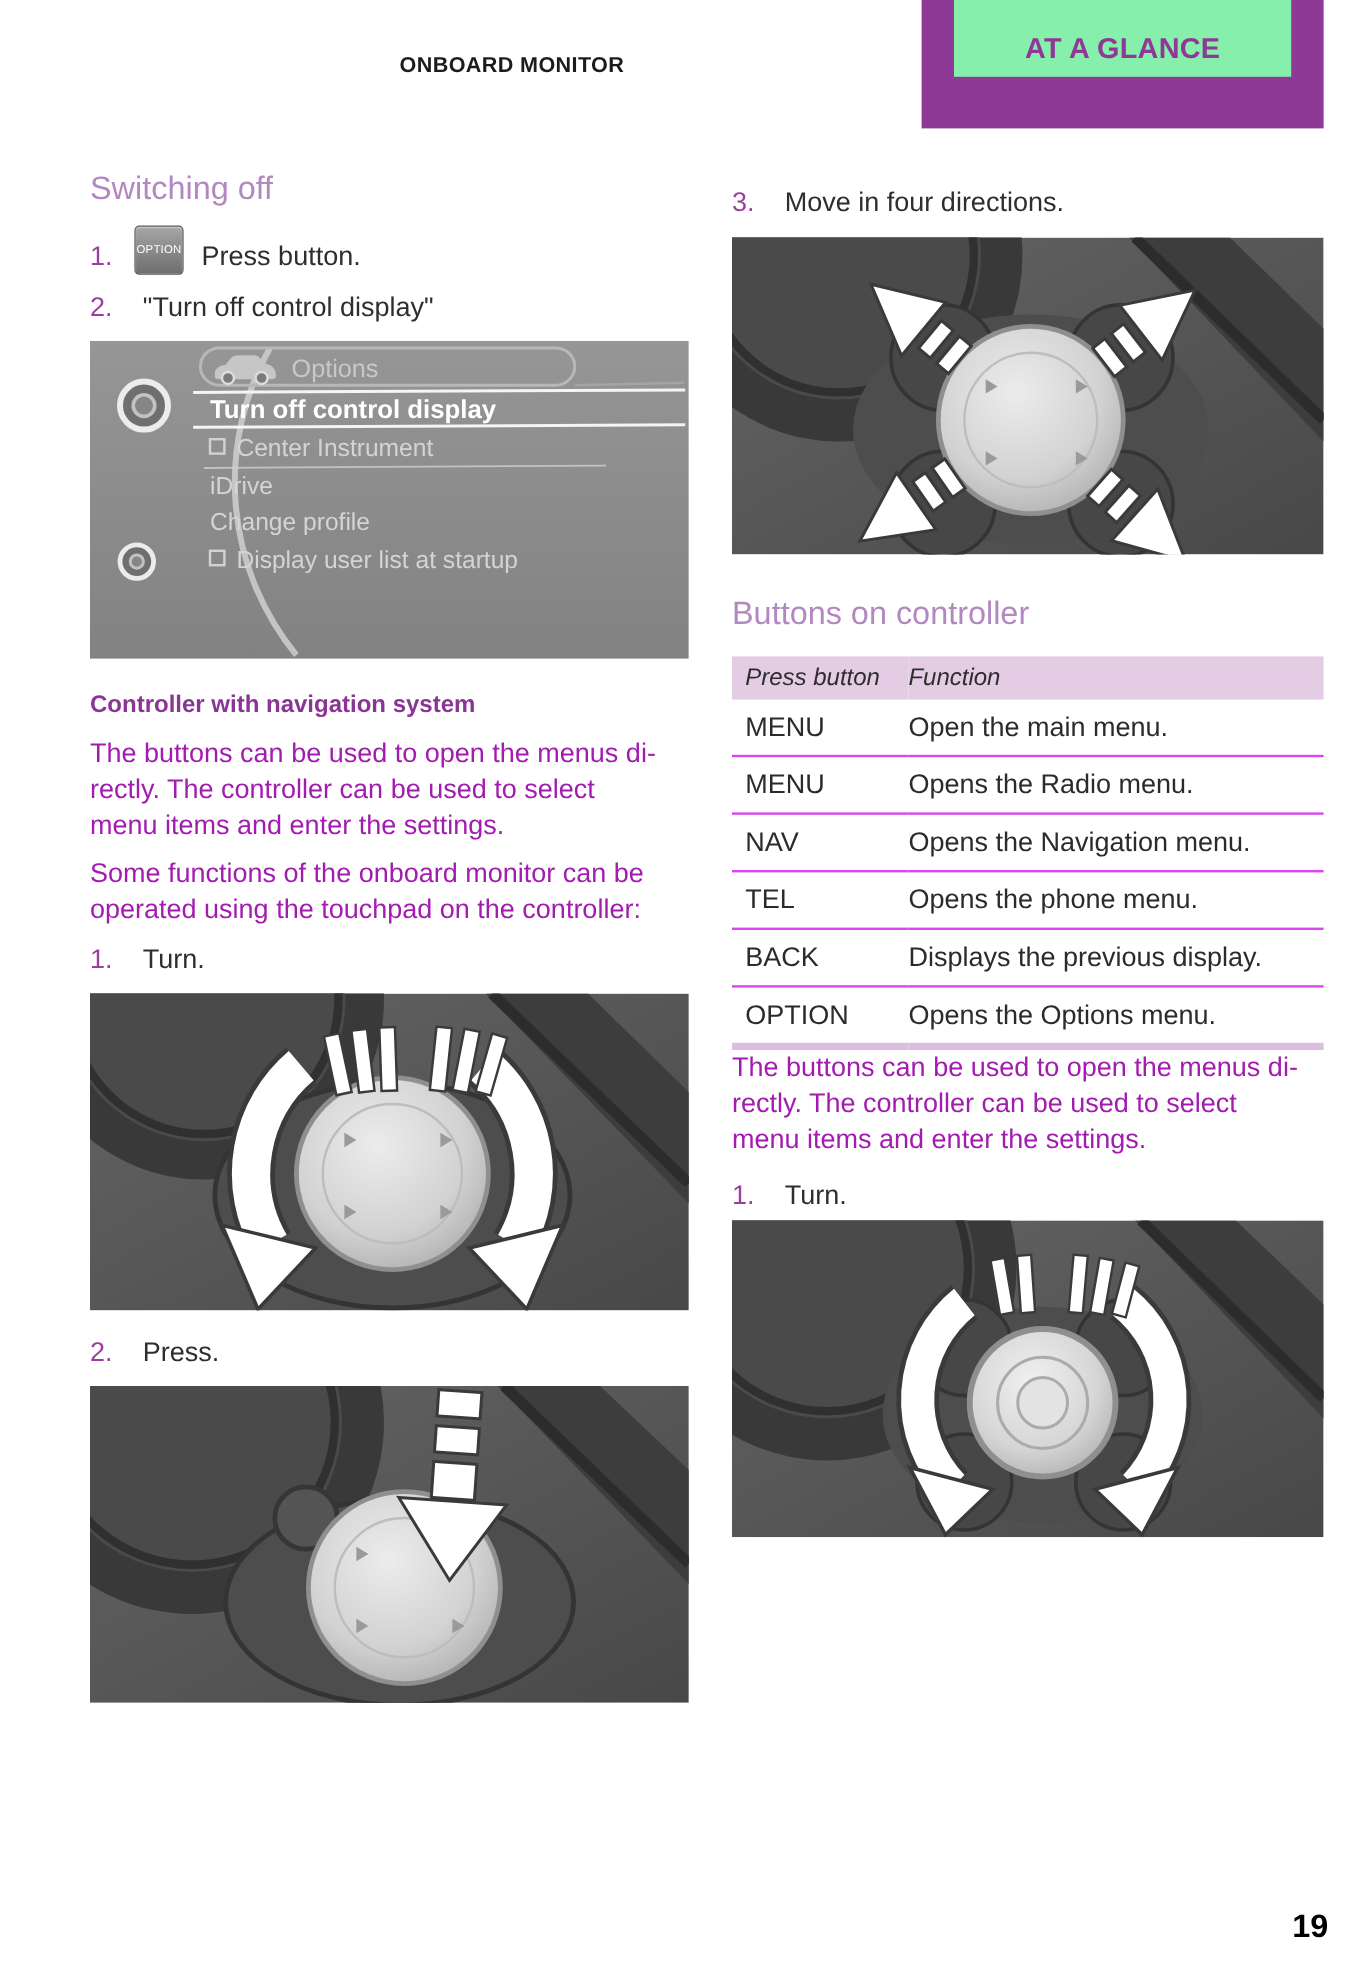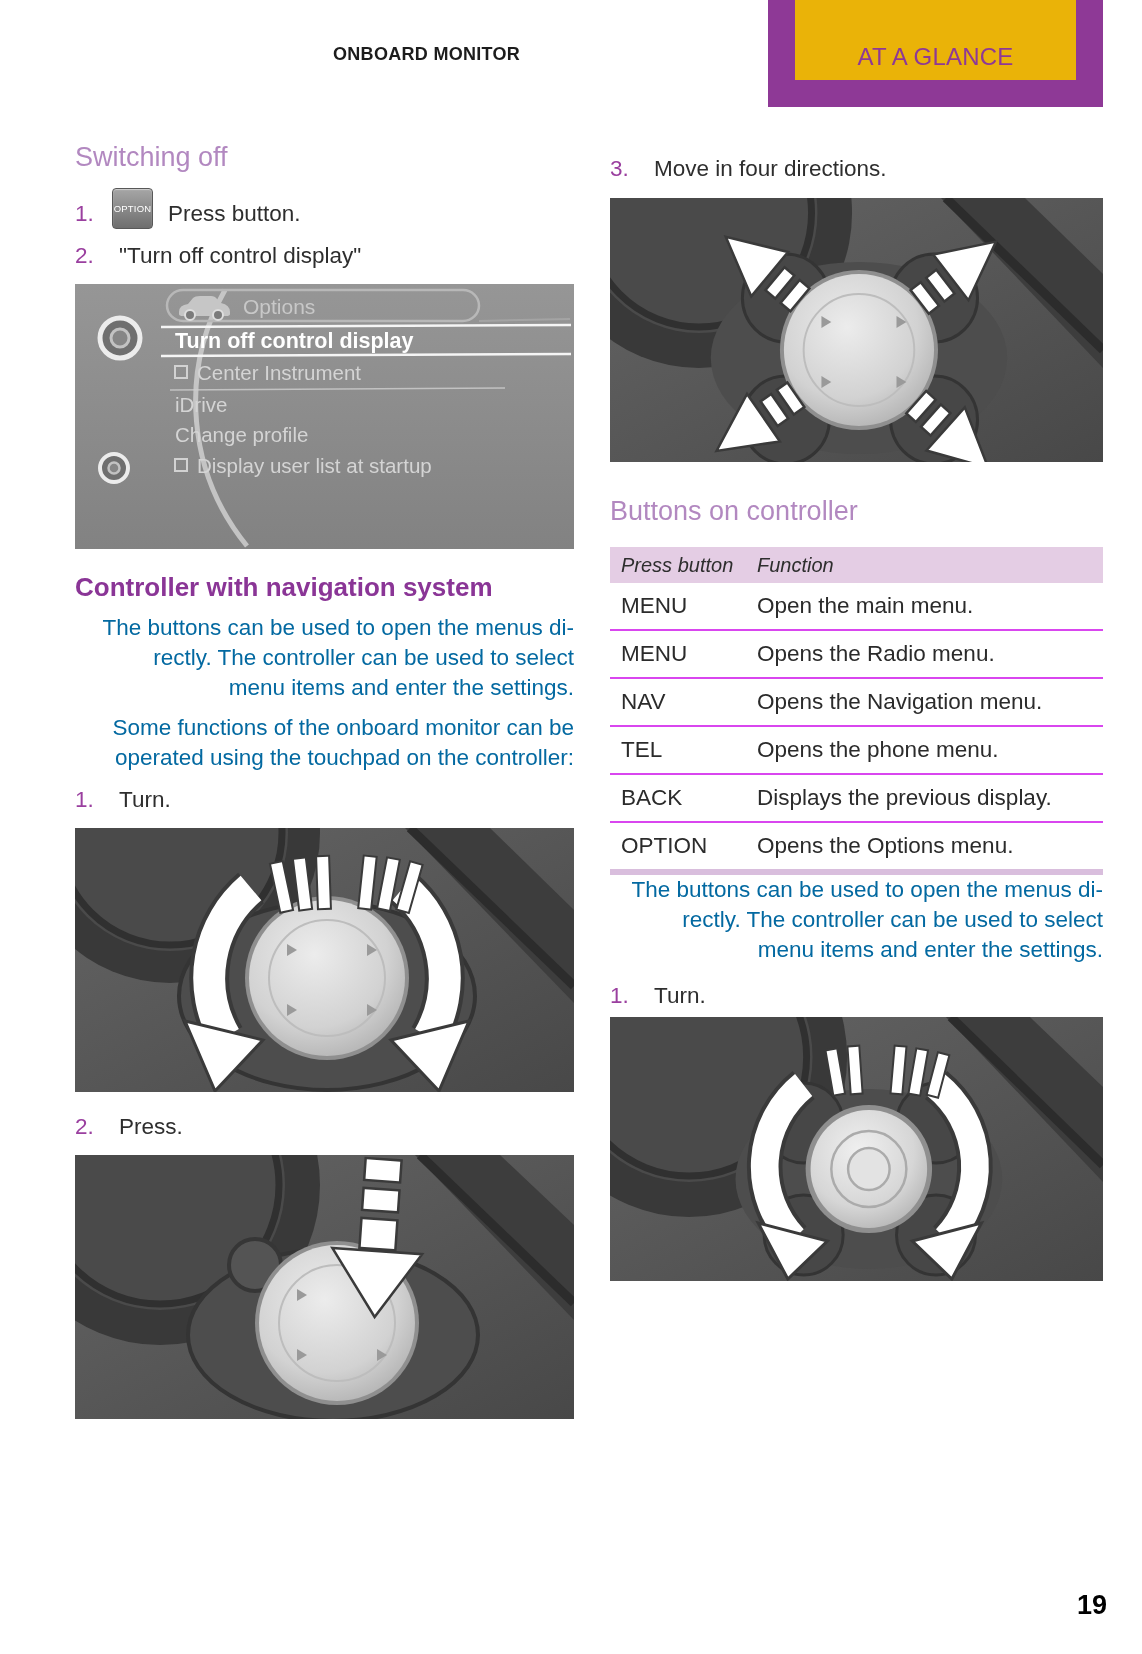--- a/index.html
+++ b/index.html
@@ -3,32 +3,32 @@
 <meta charset="utf-8">
 <style>
   html,body{margin:0;padding:0;background:#ffffff;}
   #page{position:relative;width:1142px;height:1654px;background:#fff;
         font-family:"Liberation Sans",sans-serif;color:#2e2e2e;overflow:hidden;}
 
   
   .running-title{position:absolute;top:44px;left:333px;width:400px;text-align:left;
                  font-size:18px;font-weight:700;letter-spacing:.3px;color:#1c1c1c;}
   .chapter-tab{position:absolute;left:768px;top:0;width:335px;height:107px;background:#8e3996;}
-  .chapter-tab-inner{position:absolute;left:27px;top:0;width:281px;height:80px;background:#eab308;
+  .chapter-tab-inner{position:absolute;left:27px;top:0;width:281px;height:64px;background:#86efac;
                      display:flex;align-items:flex-end;justify-content:center;padding-bottom:9px;
-                     box-sizing:border-box;font-size:24px;font-weight:400;color:#8e3996;letter-spacing:.2px;}
+                     box-sizing:border-box;font-size:24px;font-weight:700;color:#8e3996;letter-spacing:.2px;}
 
   .col{position:absolute;}
   .col-left{left:75px;top:140px;width:499px;}
   .col-right{left:610px;top:142px;width:493px;padding-top:12px;}
 
   h2{font-size:27px;line-height:34px;font-weight:400;color:#b288c0;margin:0 0 14px;}
-  h3{font-size:26px;line-height:33px;font-weight:700;color:#8a3596;margin:0 0 9px;}
+  h3{font-size:20px;line-height:33px;font-weight:700;color:#8a3596;margin:0 0 9px;}
   h3.after-table{margin-top:44px;}
-  .para{font-size:22.5px;line-height:30px;margin:0 0 10px;white-space:pre-line;color:#0369a1;text-align:right;}
+  .para{font-size:22.5px;line-height:30px;margin:0 0 10px;white-space:pre-line;color:#a21caf;}
   .para.last{margin-bottom:12px;}
 
   .step{display:flex;font-size:22.5px;line-height:30px;margin:0 0 13px;color:#2e2e2e;}
   .step .num{flex:0 0 44px;color:#9a3f9f;}
   .step.with-key{align-items:flex-end;margin-bottom:12px;}
   .step.with-key .num{flex:0 0 37px;}
   .option-key{width:41px;height:41px;margin-right:15px;border-radius:4px;box-sizing:border-box;
               background:linear-gradient(#a6a6a6,#6e6e6e);border:1px solid #585858;
               box-shadow:inset 0 1px 1px #cfcfcf;color:#fff;font-size:9.5px;letter-spacing:.2px;
               display:flex;align-items:center;justify-content:center;}

